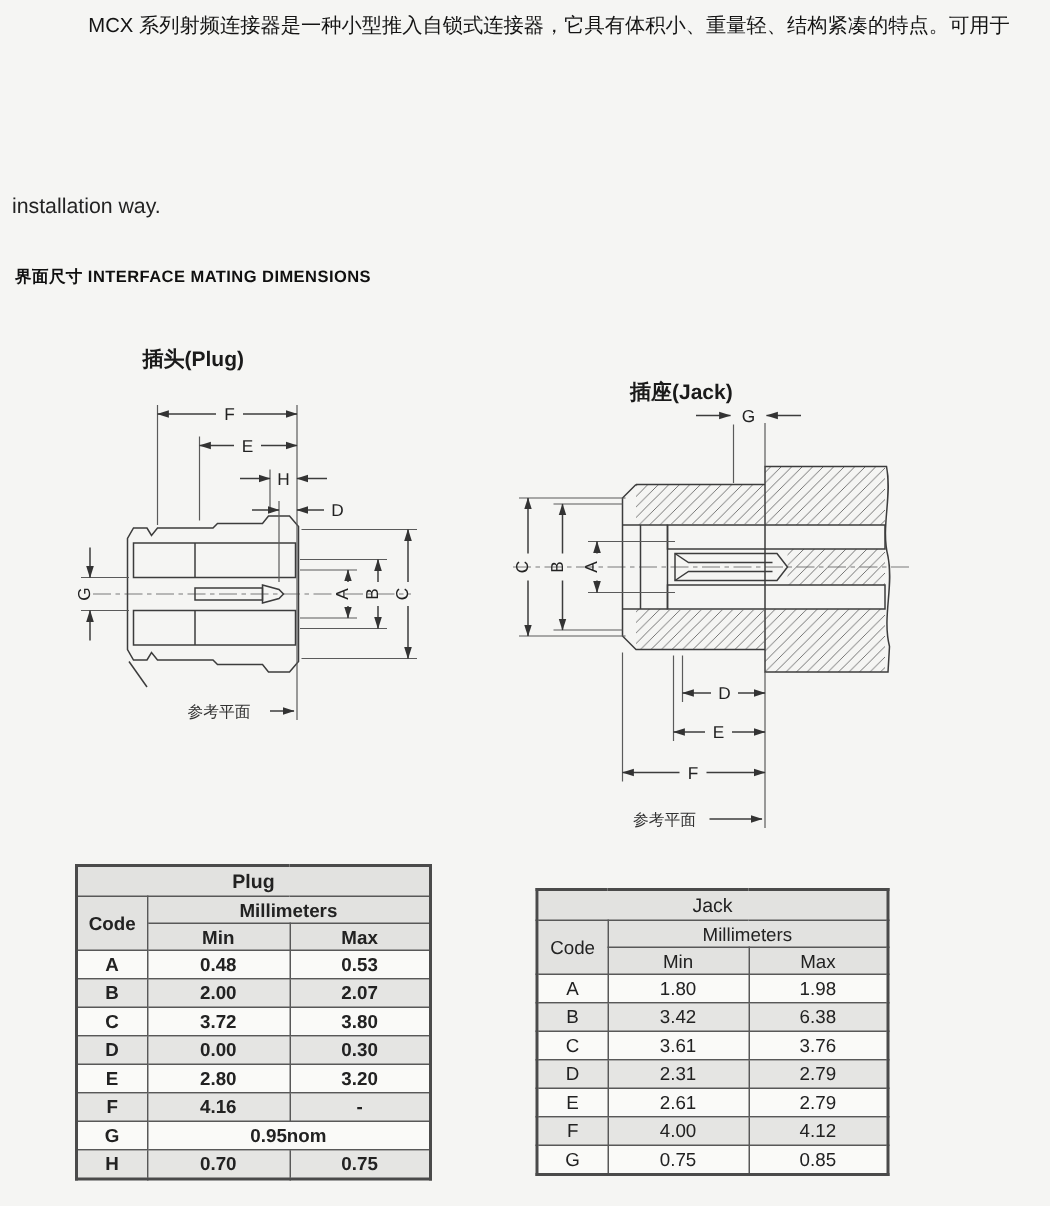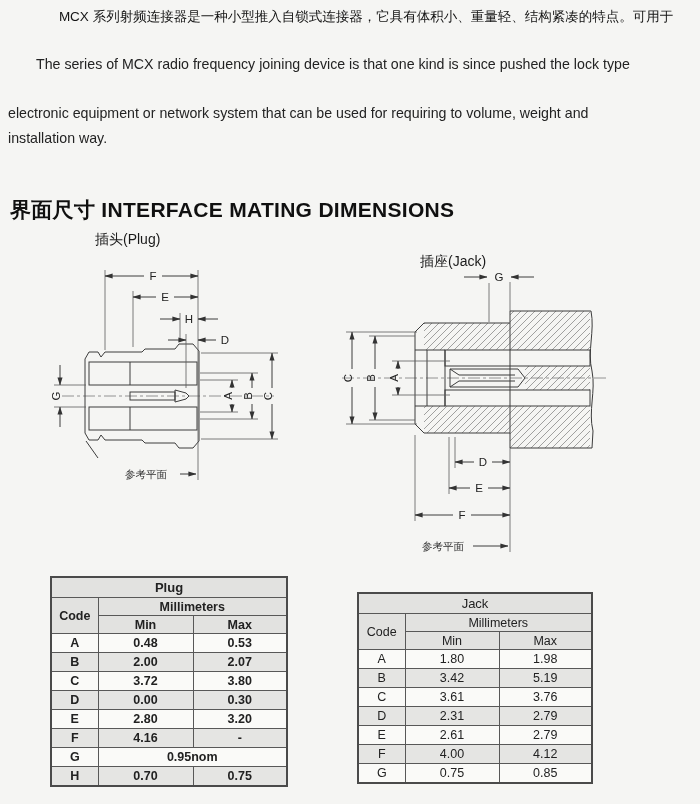--- a/index.html
+++ b/index.html
@@ -2,22 +2,22 @@
 <html><head>
 <meta charset="utf-8">
 <style>
   html,body{margin:0;padding:0;}
   body{width:700px;height:804px;background:#f5f5f3;position:relative;
        font-family:"Liberation Sans","DejaVu Sans",sans-serif;color:#1e1e1e;overflow:hidden;}
   .abs{position:absolute;}
   .para{font-size:13.5px;line-height:22px;color:#141414;text-align:center;}
   .para-en{font-size:14.2px;line-height:24.5px;color:#232323;}
   .indent{display:inline-block;width:28px;}
-  .section-title{font-size:21px;font-weight:bold;color:#101010;letter-spacing:.3px;margin-top:19px;}
-  .fig-label{font-size:14px;color:#1a1a1a;}
+  .section-title{font-size:11px;font-weight:bold;color:#101010;letter-spacing:.3px;}
+  .fig-label{font-size:14px;color:#1a1a1a;font-weight:bold;}
   
   svg .ln{stroke:#3c3c3c;stroke-width:1;fill:none;}
   svg .ext{stroke:#5a5a5a;stroke-width:.8;fill:none;}
   svg .cl{stroke:#7a7a7a;stroke-width:.8;fill:none;stroke-dasharray:12 3 3 3;}
   svg .dim{font-family:"Liberation Sans",sans-serif;font-size:11.5px;fill:#222;}
   svg .cj{font-size:10.5px;fill:#333;}
   
   .dim-table{position:absolute;border-collapse:collapse;table-layout:fixed;
              background:#fafaf8;font-size:12.5px;color:#222;border:2px solid #4a4a4a;}
   .dim-table td{border:1px solid #585858;text-align:center;height:18px;padding:0;overflow:hidden;}
@@ -26,23 +26,23 @@
   .dim-table .alt td{background:#e5e5e3;}
 </style>
 </head>
 <body>
 
 <div class="abs para" style="left:8px;top:6px;width:688px;">
   <span class="indent"></span><span>MCX 系列射频连接器是一种小型推入自锁式连接器，它具有体积小、重量轻、结构紧凑的特点。可用于</span><br>
 </div>
 
 <div class="abs para-en" style="left:8px;top:52px;width:688px;">
-  <span class="indent"></span><span>The series of MCX radio frequency joining device is that one kind is since pushed the lock type</span><br>
+  <span class="indent"></span><br>
   <br>
-  <span>electronic equipment or network system that can be used for requiring to volume, weight and</span><br>
+  <br>
   <span>installation way.</span>
 </div>
 
 <div class="abs section-title" style="left:10px;top:177px;">
   <span>界面尺寸</span>
   <span>INTERFACE MATING DIMENSIONS</span>
 </div>
 
 <div class="abs fig-label" style="left:95px;top:231px;">插头(Plug)</div>
 <div class="abs fig-label" style="left:420px;top:231px;margin-top:22px;">插座(Jack)</div>
@@ -293,21 +293,21 @@
     <td>Max</td>
   </tr>
   <tr>
     <td>A</td>
     <td>1.80</td>
     <td>1.98</td>
   </tr>
   <tr class="alt">
     <td>B</td>
     <td>3.42</td>
-    <td>5.19</td>
+    <td>6.38</td>
   </tr>
   <tr>
     <td>C</td>
     <td>3.61</td>
     <td>3.76</td>
   </tr>
   <tr class="alt">
     <td>D</td>
     <td>2.31</td>
     <td>2.79</td>

